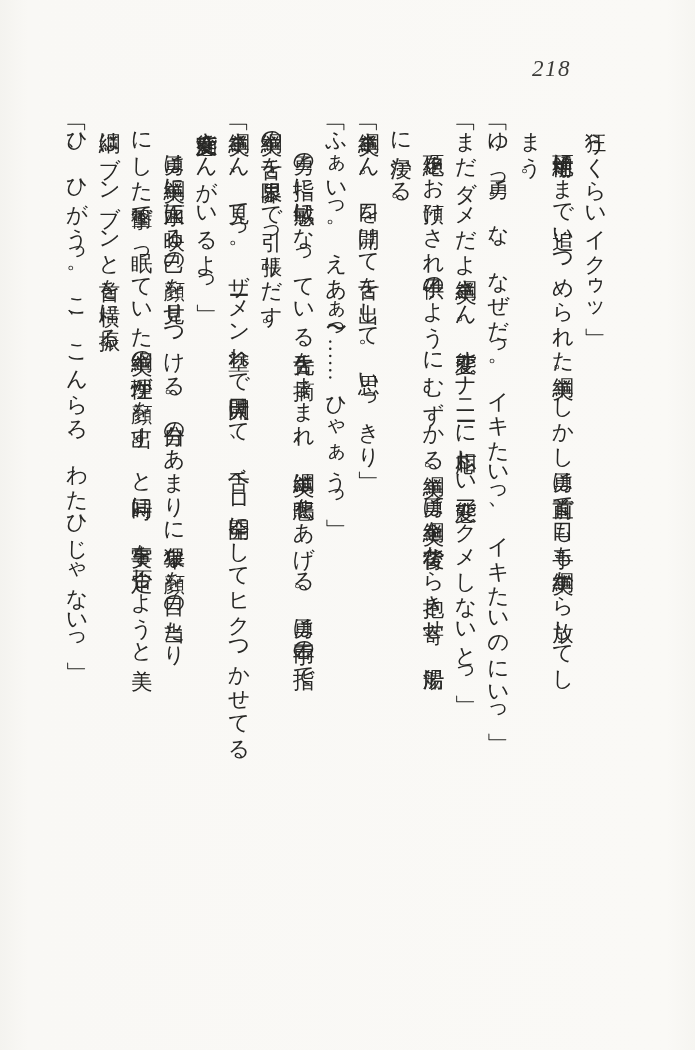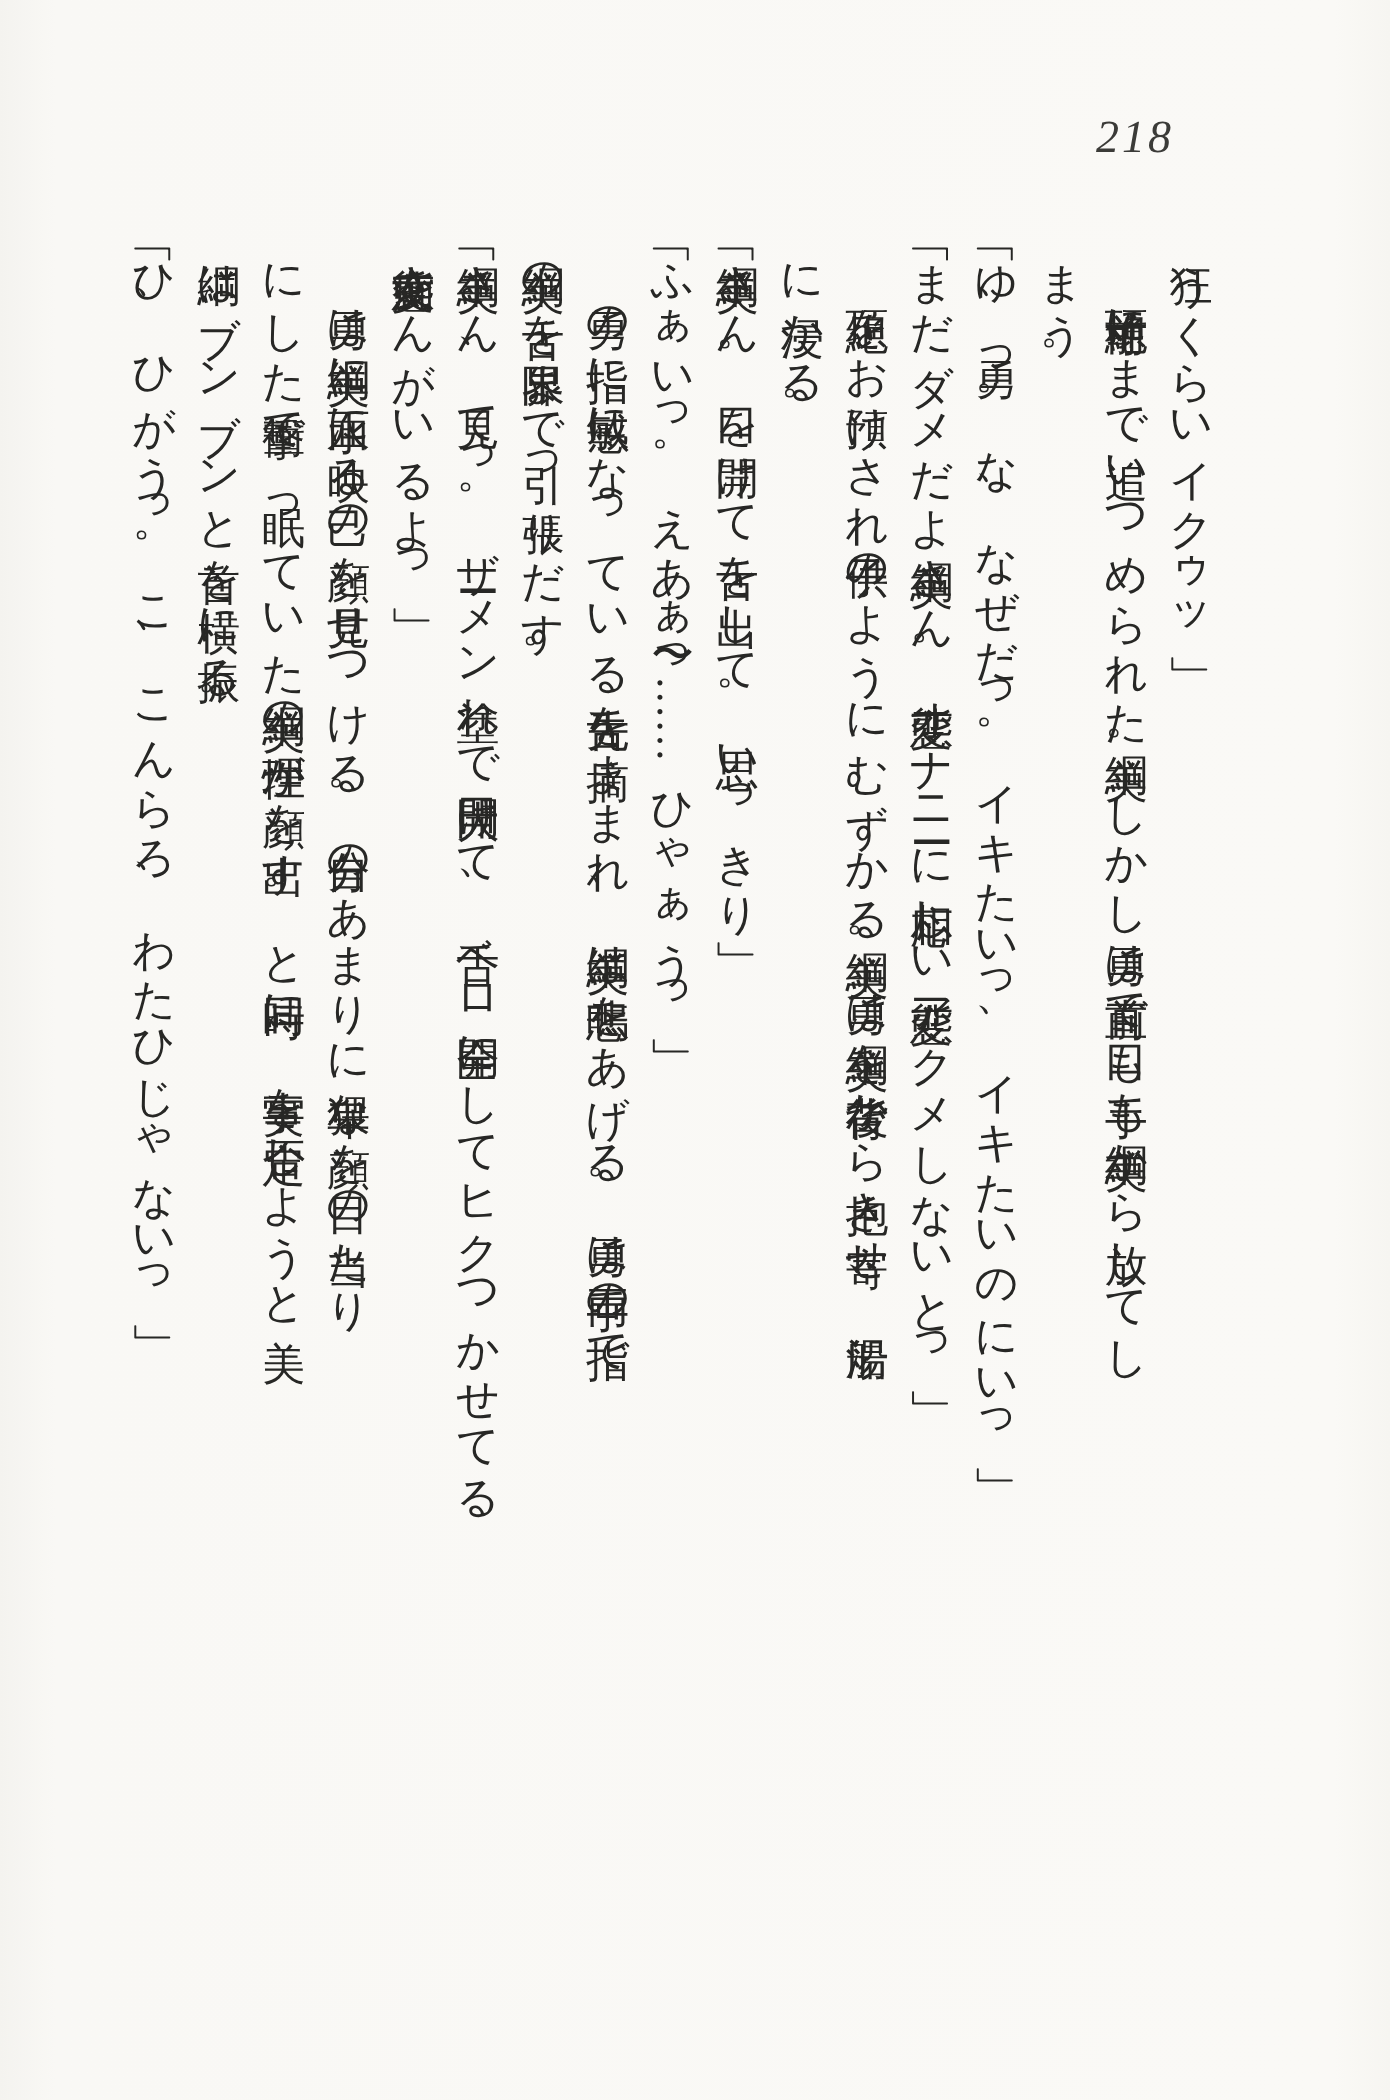--- a/index.html
+++ b/index.html
@@ -15,21 +15,21 @@
       font-family: "Liberation Serif", "DejaVu Serif", serif;
     }
     .page {
       position: absolute;
       inset: 0;
       background: linear-gradient(90deg, #f4f3ef 0%, #f9f8f5 4%, #faf9f6 96%, #f6f5f1 100%);
     }
     .page-number {
       position: absolute;
       top: 56px;
-      left: 548px;
+      left: 532px;
       font-style: italic;
       font-size: 23px;
       letter-spacing: 1.5px;
       color: #3b3b38;
     }
     .text-columns {
       position: absolute;
       top: 117px;
       right: 84px;
       width: 553px;

